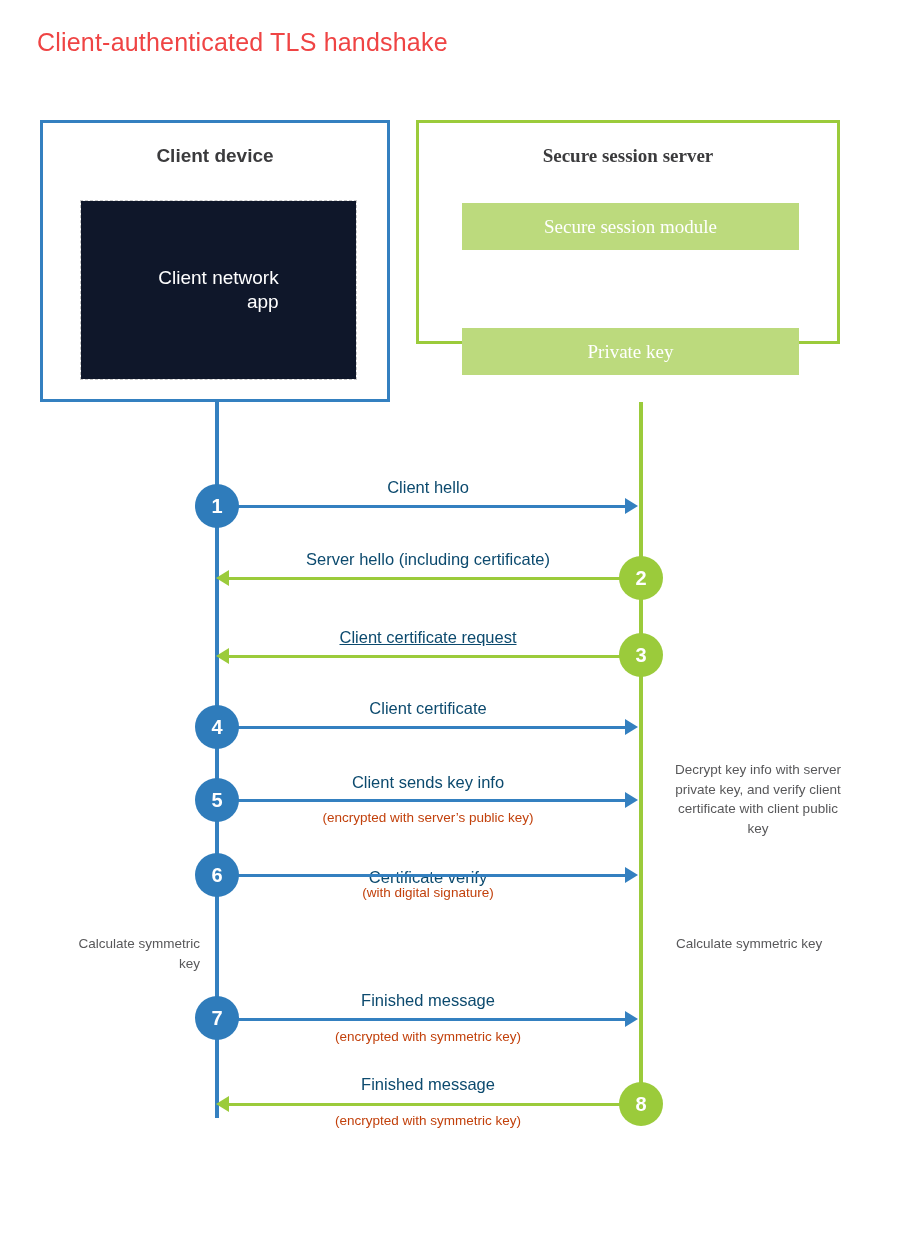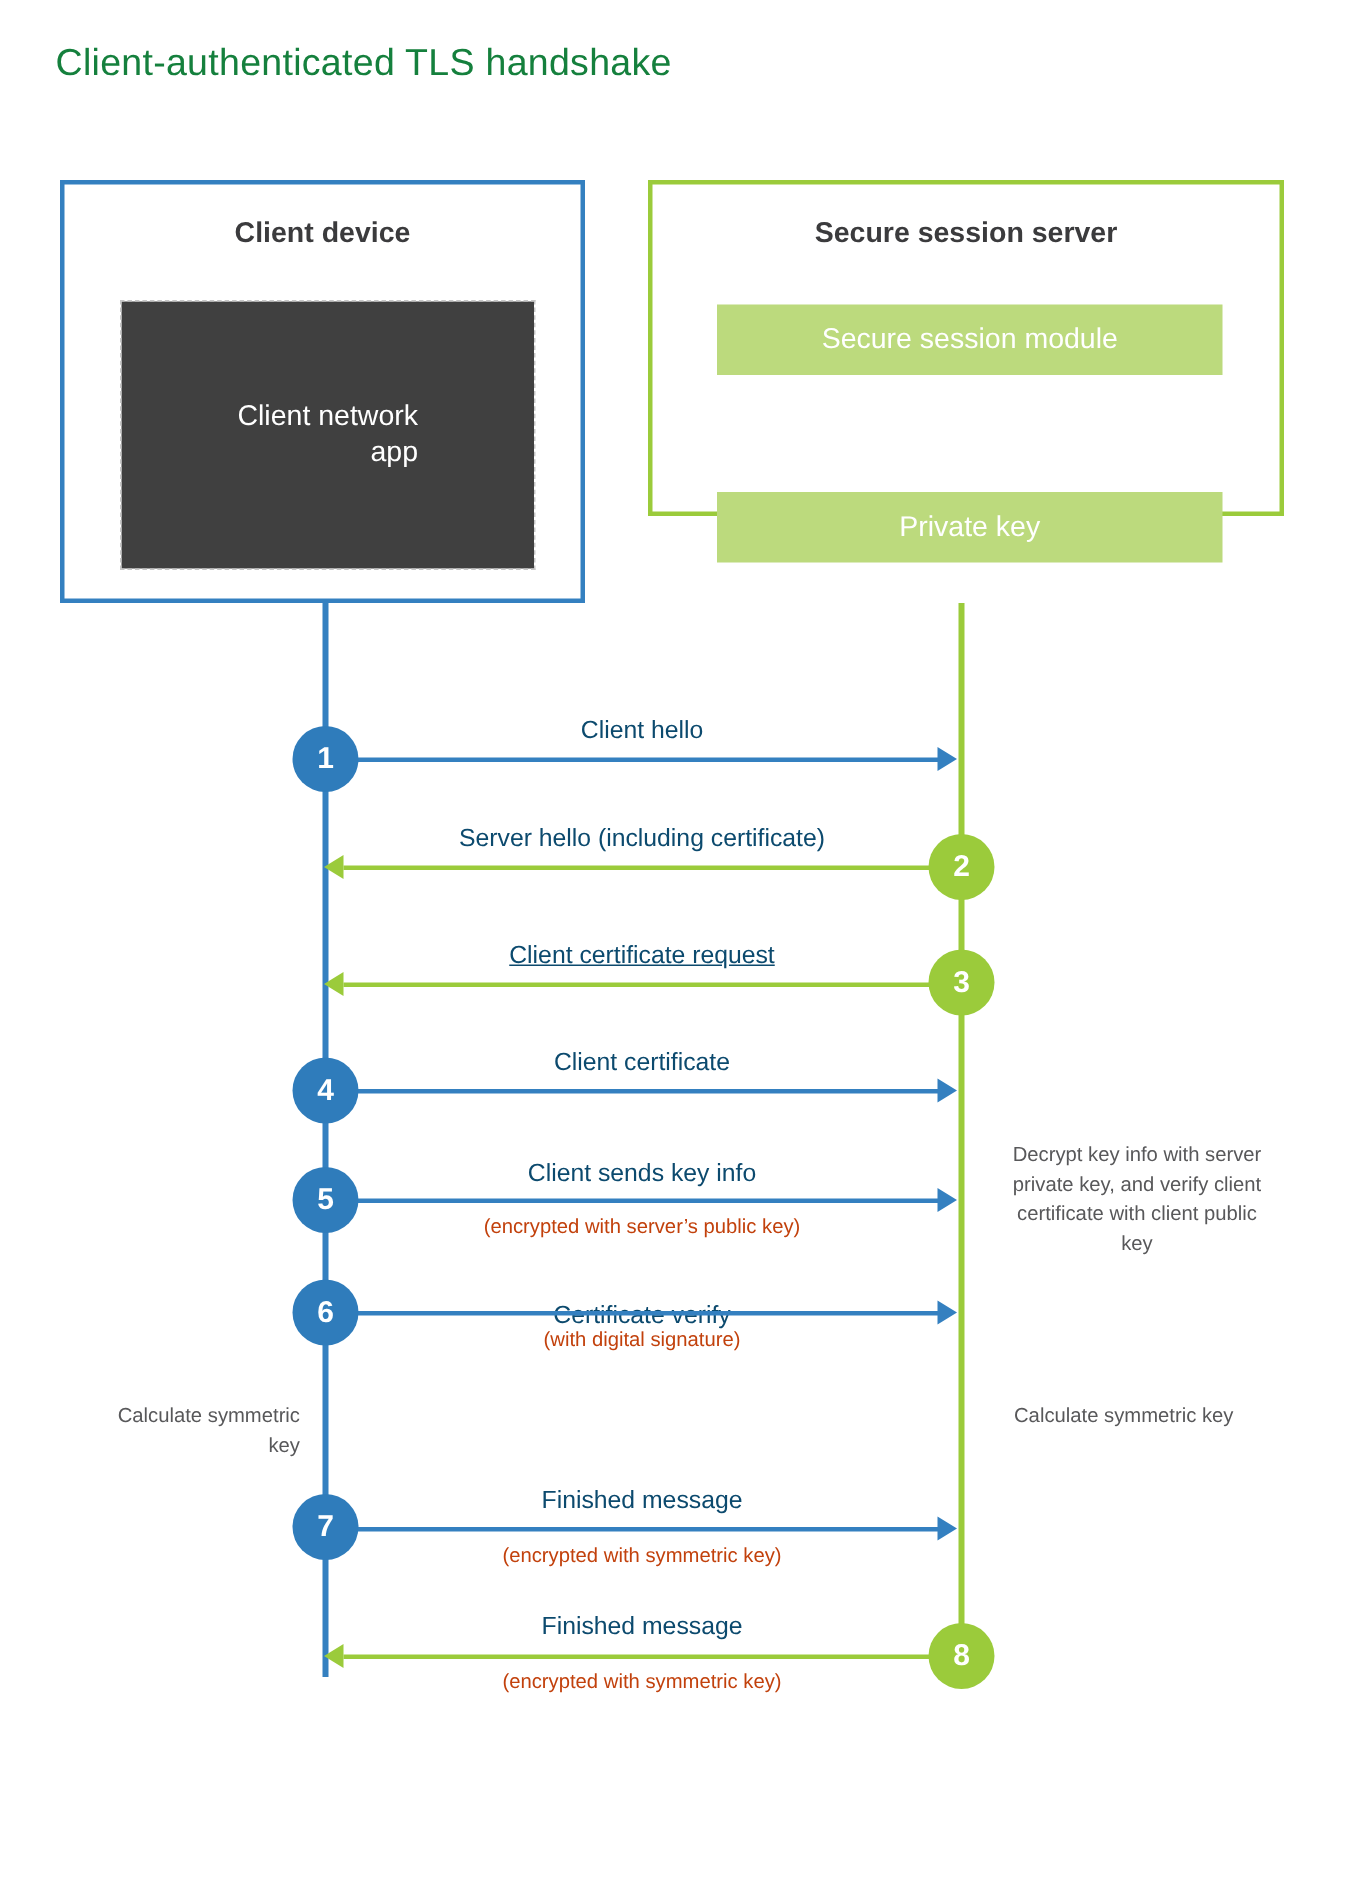--- a/index.html
+++ b/index.html
@@ -14,44 +14,45 @@
     color: #4a4a4a;
     position: relative;
     overflow: hidden;
   }
   #page-title {
     position: absolute;
     left: 37px;
     top: 28px;
     font-size: 25px;
     font-weight: 400;
-    color: #15803d;
+    color: #ef4444;
     letter-spacing: 0.2px;
     white-space: nowrap;
   }
 
   
   .actor-box {
     position: absolute;
     background: #ffffff;
     box-sizing: border-box;
   }
   #client-box {
     left: 40px;
     top: 120px;
     width: 350px;
     height: 282px;
     border: 3px solid #3480c0;
   }
   #server-box {
-    left: 432px;
+    left: 416px;
     top: 120px;
     width: 424px;
     height: 224px;
     border: 3px solid #9bcb3b;
+    font-family: Liberation Serif, serif;
   }
   .actor-title {
     position: absolute;
     left: 0;
     right: 0;
     top: 22px;
     text-align: center;
     font-size: 19px;
     font-weight: bold;
     color: #3b3b3d;
@@ -65,21 +66,21 @@
     color: #ffffff;
     box-sizing: border-box;
     text-align: right;
     line-height: 1.25;
   }
   #client-app-box {
     left: 38px;
     top: 78px;
     width: 275px;
     height: 178px;
-    background: #404040;
+    background: #0f172a;
     font-size: 19px;
     outline: 1px dashed #c7c7c7;
   }
   .server-sub {
     left: 43px;
     width: 337px;
     height: 47px;
     background: #bcda7d;
     font-size: 19px;
   }

